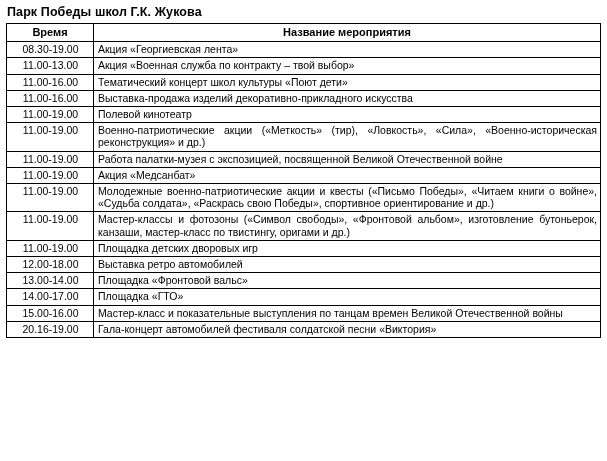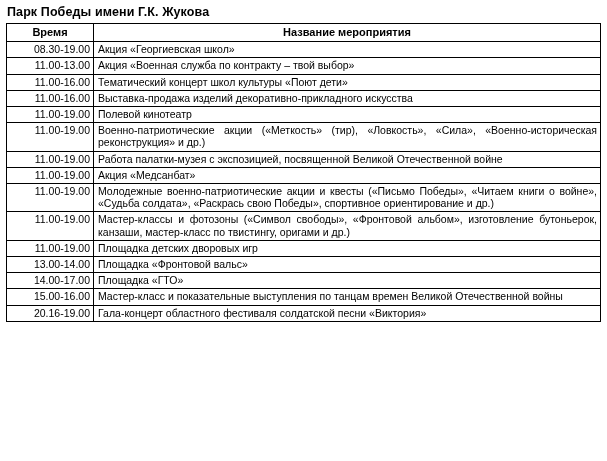--- a/index.html
+++ b/index.html
@@ -41,50 +41,50 @@
   }
   table.schedule th {
     text-align: center;
     font-weight: bold;
     font-size: 11px;
     padding: 2px 3px 3px 3px;
   }
   col.c-time { width: 87px; }
   col.c-name { width: 507px; }
   td.time {
-    text-align: right;
+    text-align: center;
     white-space: nowrap;
   }
   td.name {
     text-align: justify;
     text-justify: inter-word;
     hyphens: none;
   }
 </style>
 </head>
 <body>
 
 <div class="page">
-  <div class="doc-title">Парк Победы имени Г.К. Жукова</div>
+  <div class="doc-title">Парк Победы школ Г.К. Жукова</div>
 
   <table class="schedule">
     <colgroup>
       <col class="c-time">
       <col class="c-name">
     </colgroup>
     <thead>
       <tr>
         <th>Время</th>
         <th>Название мероприятия</th>
       </tr>
     </thead>
     <tbody>
         <tr>
           <td class="time">08.30-19.00</td>
-          <td class="name">Акция «Георгиевская школ»</td>
+          <td class="name">Акция «Георгиевская лента»</td>
         </tr>
         <tr>
           <td class="time">11.00-13.00</td>
           <td class="name">Акция «Военная служба по контракту – твой выбор»</td>
         </tr>
         <tr>
           <td class="time">11.00-16.00</td>
           <td class="name">Тематический концерт школ культуры «Поют дети»</td>
         </tr>
         <tr>
@@ -113,30 +113,34 @@
         </tr>
         <tr>
           <td class="time">11.00-19.00</td>
           <td class="name">Мастер-классы и фотозоны («Символ свободы», «Фронтовой альбом», изготовление бутоньерок, канзаши, мастер-класс по твистингу, оригами и др.)</td>
         </tr>
         <tr>
           <td class="time">11.00-19.00</td>
           <td class="name">Площадка детских дворовых игр</td>
         </tr>
         <tr>
+          <td class="time">12.00-18.00</td>
+          <td class="name">Выставка ретро автомобилей</td>
+        </tr>
+        <tr>
           <td class="time">13.00-14.00</td>
           <td class="name">Площадка «Фронтовой вальс»</td>
         </tr>
         <tr>
           <td class="time">14.00-17.00</td>
           <td class="name">Площадка «ГТО»</td>
         </tr>
         <tr>
           <td class="time">15.00-16.00</td>
           <td class="name">Мастер-класс и показательные выступления по танцам времен Великой Отечественной войны</td>
         </tr>
         <tr>
           <td class="time">20.16-19.00</td>
-          <td class="name">Гала-концерт областного фестиваля солдатской песни «Виктория»</td>
+          <td class="name">Гала-концерт автомобилей фестиваля солдатской песни «Виктория»</td>
         </tr>
       </tbody>
   </table>
 </div>
 
 </body></html>

